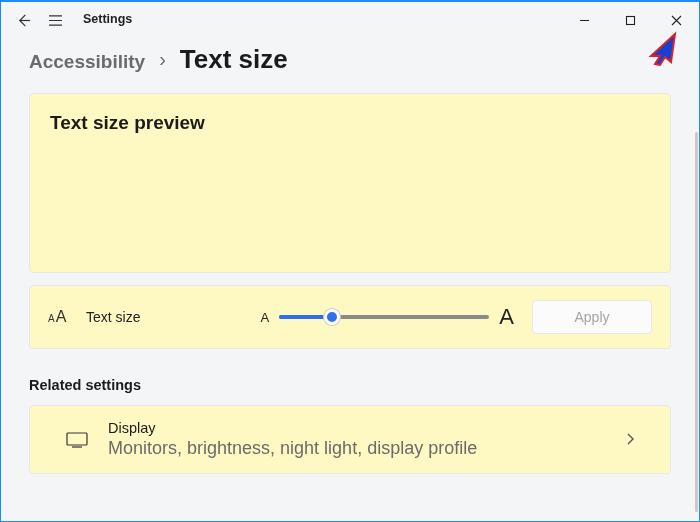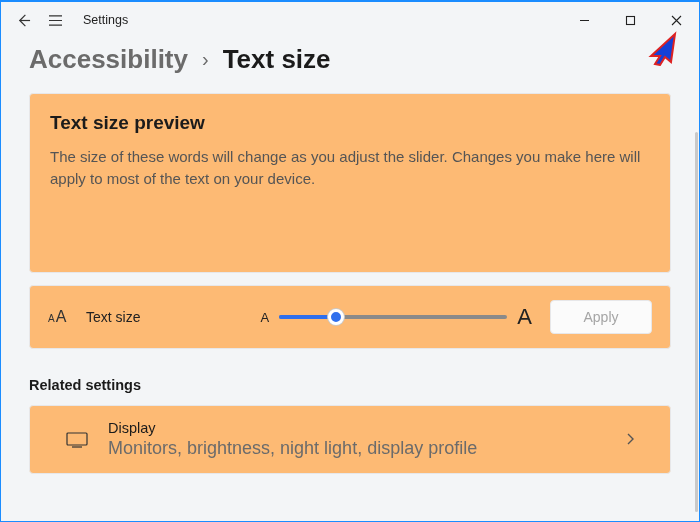--- a/index.html
+++ b/index.html
@@ -1,43 +1,43 @@
 <!DOCTYPE html>
 <html><head>
 <meta charset="utf-8">
 <style>
 * { box-sizing: border-box; margin: 0; padding: 0; font-family: "Segoe UI", -apple-system, sans-serif; }
 body { width: 700px; height: 522px; background: #f3f5f7; border: 1px solid #1a8cff; border-top-width: 2px; position: relative; overflow: hidden; }
 .titlebar { display: flex; align-items: center; height: 36px; padding: 0 0 0 14px; }
-.tb-left { display: flex; align-items: center; gap: 16px; }
+.tb-left { display: flex; gap: 16px; font-weight: bold; }
 .tb-icon { width: 16px; height: 16px; display: flex; align-items: center; justify-content: center; color: #333; }
 .tb-title { font-size: 12.5px; color: #222; margin-left: 4px; }
 .winbtns { margin-left: auto; display: flex; }
 .winbtn { width: 46px; height: 32px; display: flex; align-items: center; justify-content: center; color: #222; }
 .content { padding: 6px 28px 0 28px; height: calc(100% - 36px); overflow: hidden; position: relative; }
 .crumb { display: flex; align-items: baseline; gap: 14px; margin-bottom: 18px; }
-.crumb-parent { font-size: 26px; font-weight: 600; color: #6b6b6b; }
+.crumb-parent { font-size: 19px; font-weight: 600; color: #6b6b6b; }
 .crumb-sep { font-size: 20px; color: #6b6b6b; font-weight: 400; position: relative; top: -2px; }
 .crumb-current { font-size: 26px; font-weight: 600; color: #1b1b1b; }
-.card { background: #fdba74; border: 1px solid #e7e7e9; border-radius: 4px; padding: 18px 20px; }
+.card { background: #fef9c3; border: 1px solid #e7e7e9; border-radius: 4px; padding: 18px 20px; }
 .preview-card { min-height: 180px; margin-bottom: 12px; }
 .preview-title { font-size: 19px; font-weight: 600; color: #1b1b1b; margin-bottom: 12px; }
 .preview-body { font-size: 15px; color: #555; line-height: 1.45; }
 .slider-card { display: flex; align-items: center; padding: 14px 18px; margin-bottom: 28px; }
 .slider-icon { width: 26px; margin-right: 12px; display:flex; align-items:baseline; color:#333; }
 .slider-icon .sA { font-size: 10px; }
 .slider-icon .bA { font-size: 16px; margin-left:1px; }
 .slider-label { font-size: 14px; color: #222; flex: 0 0 auto; }
 .slider-mid { flex: 1; display: flex; align-items: center; gap: 10px; margin-left: 120px; margin-right: 18px; }
 .smallA { font-size: 13px; color: #222; }
 .bigA { font-size: 22px; color: #222; }
 .track { flex: 1; height: 4px; background: #8a8a8a; border-radius: 2px; position: relative; }
 .track-fill { position: absolute; left:0; top:0; bottom:0; width: 25%; background: #2f6fed; border-radius: 2px; }
 .thumb { position: absolute; left: 25%; top: 50%; width: 16px; height: 16px; border-radius: 50%; background: #2f6fed; border: 3px solid #fff; box-shadow: 0 0 0 1px #c9c9c9; transform: translate(-50%, -50%); }
-.apply-btn { width: 102px; height: 34px; border: 1px solid #e7e7e9; border-radius: 4px; background: #fbfbfb; color: #a5a5a5; font-size: 14px; display:flex; align-items:center; justify-content:center; }
+.apply-btn { width: 120px; height: 34px; border: 1px solid #e7e7e9; border-radius: 4px; background: #fbfbfb; color: #a5a5a5; font-size: 14px; display:flex; align-items:center; justify-content:center; }
 .section-title { font-size: 14.5px; font-weight: 600; color: #1b1b1b; margin-bottom: 12px; }
 .link-card { display: flex; align-items: center; padding: 14px 36px; }
 .link-icon { width: 28px; margin-right: 14px; display:flex; align-items:center; }
 .link-text { flex: 1; }
 .link-title { font-size: 14.5px; color: #1b1b1b; }
 .link-sub { font-size: 18px; color: #6b6b6b; margin-top: 2px; }
 .chev { color: #555; }
 .scroll-indicator { position: absolute; right: 1px; top: 94px; width: 3px; height: 380px; background: #c9c9c9; border-radius: 2px; }
 .cursor { position: absolute; right: 18px; top: 28px; width: 36px; height: 36px; pointer-events: none; }
 </style>
@@ -80,21 +80,20 @@
 
 <div class="content">
   <div class="crumb">
     <span class="crumb-parent">Accessibility</span>
     <span class="crumb-sep">›</span>
     <span class="crumb-current">Text size</span>
   </div>
 
   <div class="card preview-card">
     <div class="preview-title">Text size preview</div>
-    <div class="preview-body">The size of these words will change as you adjust the slider. Changes you make here will apply to most of the text on your device.</div>
   </div>
 
   <div class="card slider-card">
     <span class="slider-icon">
         <span class="sA">A</span>
         <span class="bA">A</span>
       </span>
     <span class="slider-label">Text size</span>
     <div class="slider-mid">
       <span class="smallA">A</span>

